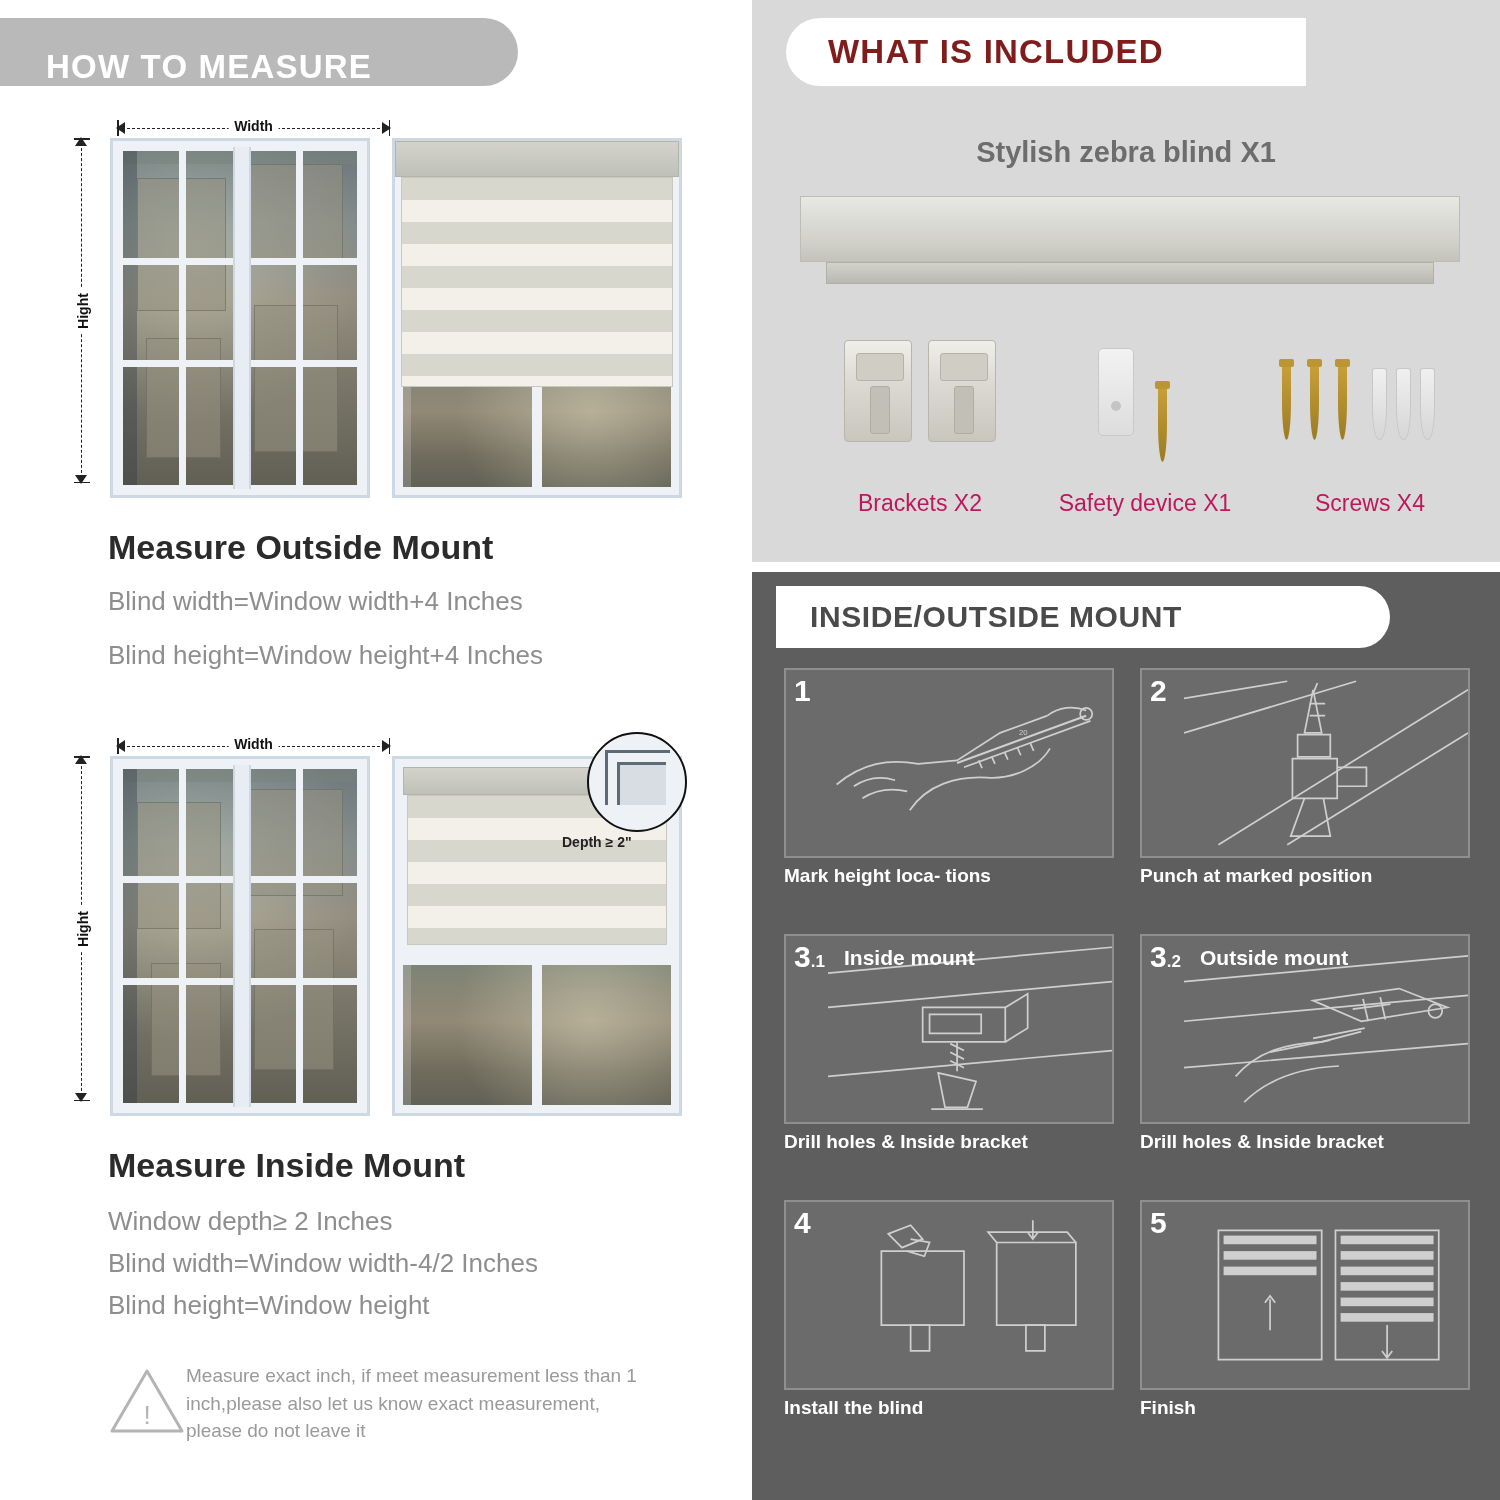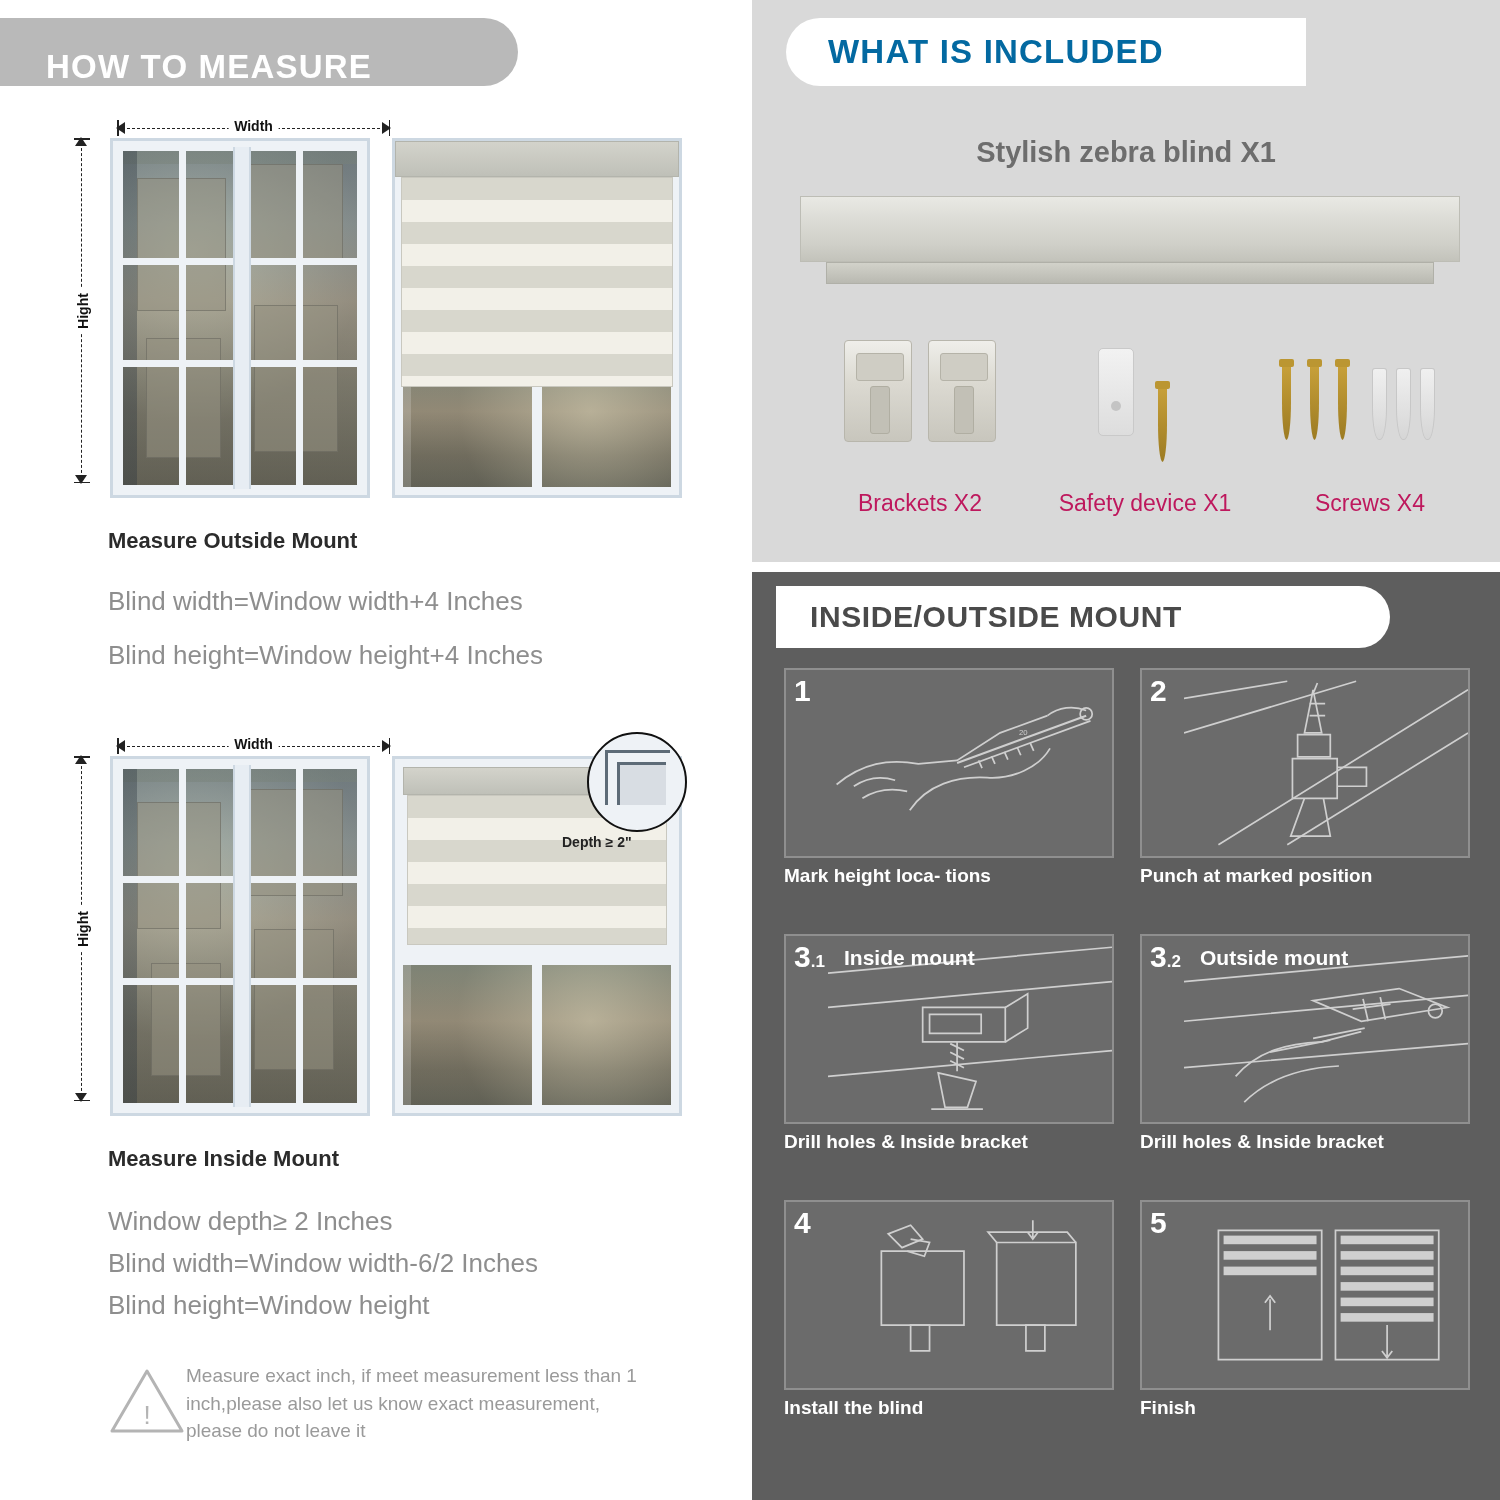--- a/index.html
+++ b/index.html
@@ -224,21 +224,21 @@
     background: #d8dde3;
   }
   .depth-label {
     position: absolute;
     left: 500px; top: 108px;
     font-size: 14px; color: #222; font-weight: bold;
   }
 
   .measure-title {
     position: absolute;
-    font-size: 22px;
+    font-size: 34px;
     color: #2b2b2b;
     font-weight: bold;
   }
   .measure-line {
     position: absolute;
     font-size: 26px;
     color: #8e8e8e;
   }
 
   .warn-box {
@@ -269,21 +269,21 @@
   }
   .inc-banner {
     position: absolute;
     left: 34px; top: 18px;
     width: 520px; height: 68px;
     background: #ffffff;
     border-radius: 34px 0 0 34px;
     display: flex; align-items: center;
   }
   .inc-banner span {
-    color: #0369a1;
+    color: #7f1d1d;
     font-size: 33px;
     font-weight: bold;
     letter-spacing: 1.2px;
     margin-left: 42px;
   }
   .inc-title {
     position: absolute;
     left: 0; right: 0; top: 136px;
     text-align: center;
     font-size: 29px;
@@ -551,21 +551,21 @@
 
       <div class="depth-callout">
         <div class="cor1"></div>
         <div class="cor2"></div>
       </div>
       <div class="depth-label">Depth ≥ 2"</div>
     </div>
 
     <div class="measure-title" style="left:108px; top:1146px;">Measure Inside Mount</div>
     <div class="measure-line" style="left:108px; top:1206px;">Window depth≥ 2 Inches</div>
-    <div class="measure-line" style="left:108px; top:1248px;">Blind width=Window width-6/2 Inches</div>
+    <div class="measure-line" style="left:108px; top:1248px;">Blind width=Window width-4/2 Inches</div>
     <div class="measure-line" style="left:108px; top:1290px;">Blind height=Window height</div>
 
     <div class="warn-box">
       <div class="warn-tri">
         <svg viewBox="0 0 78 70">
           <polygon points="39,5 74,65 4,65" fill="none" stroke="#b4b4b4" stroke-width="3" stroke-linejoin="round"></polygon>
           <text x="39" y="58" text-anchor="middle" font-size="26" fill="#b4b4b4" font-family="Liberation Sans, sans-serif">!</text>
         </svg>
       </div>
       <div class="warn-text">Measure exact inch, if meet measurement less than 1 inch,please also let us know exact measurement, please do not leave it</div>

